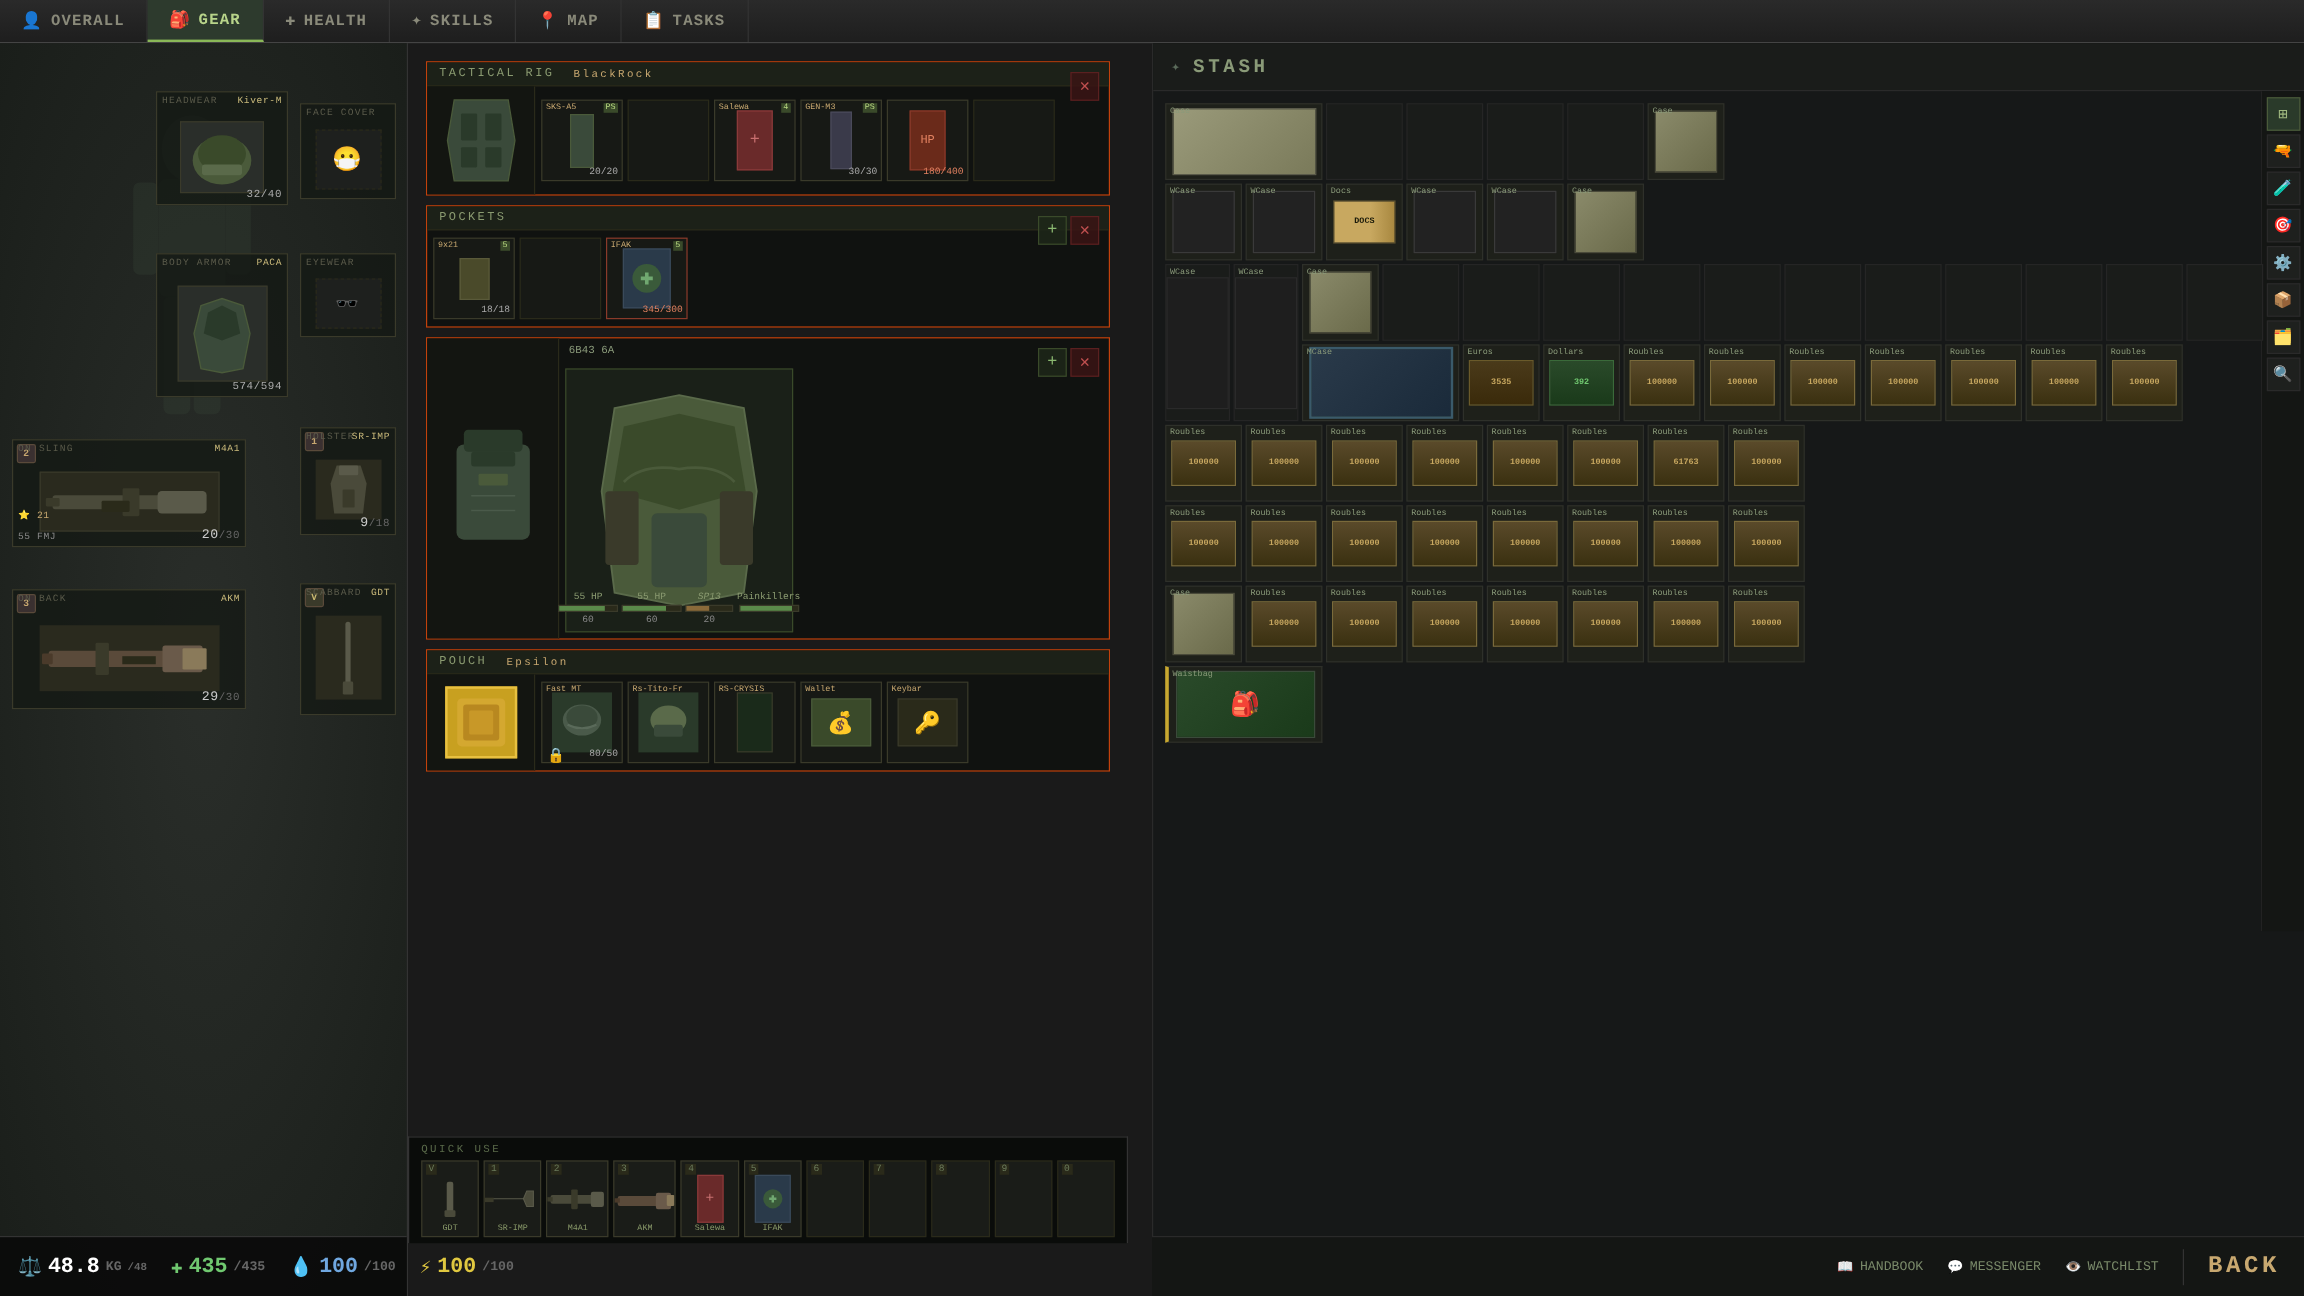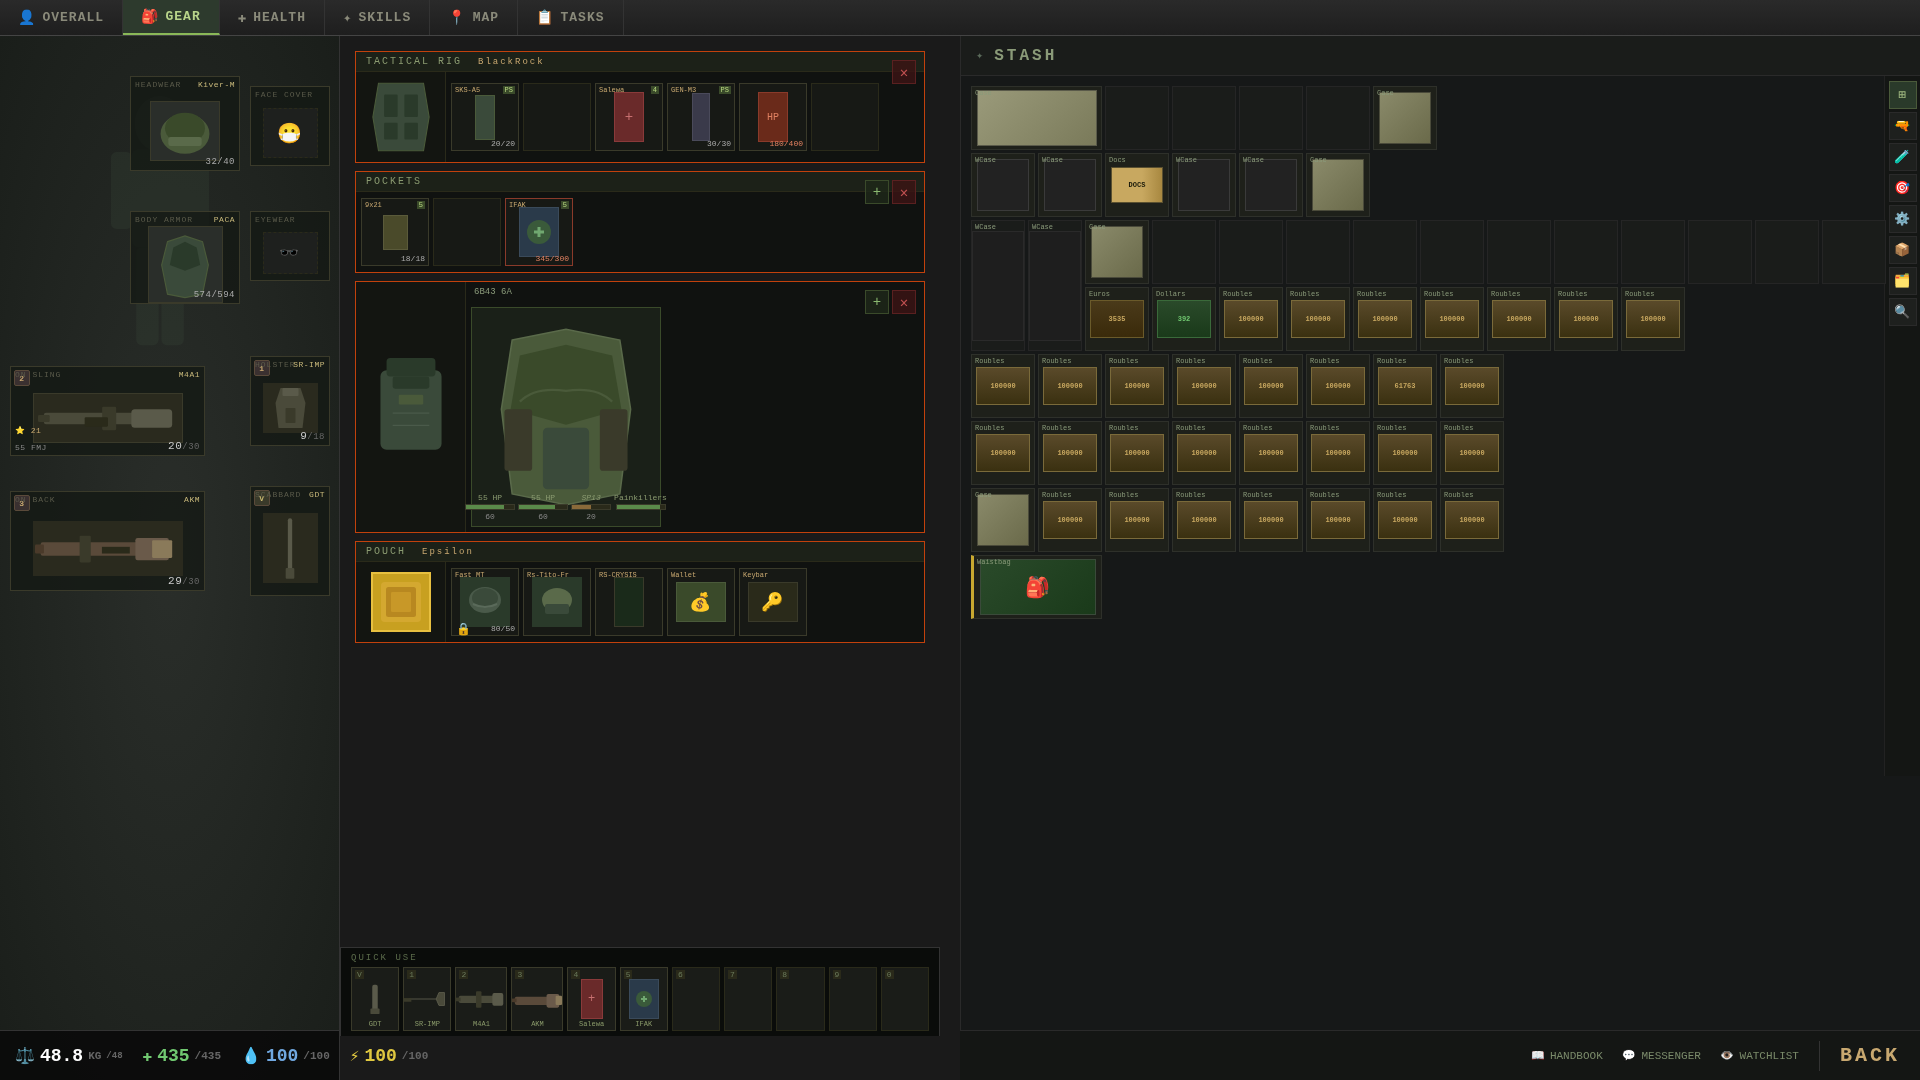--- a/index.html
+++ b/index.html
@@ -90,21 +90,21 @@
     .equip-slot .slot-count {
       position: absolute;
       bottom: 3px;
       right: 4px;
       font-size: 9px;
       color: #aaa;
     }
     .slot-earpiece { left: 10px; top: 45px; width: 110px; height: 80px; }
     .slot-headwear { left: 130px; top: 40px; width: 110px; height: 95px; }
     .slot-facecover { left: 250px; top: 50px; width: 80px; height: 80px; }
-    .slot-bodyarmor { left: 130px; top: 175px; width: 110px; height: 93px; }
+    .slot-bodyarmor { left: 130px; top: 175px; width: 110px; height: 120px; }
     .slot-eyewear { left: 250px; top: 175px; width: 80px; height: 70px; }
     .slot-onsling { left: 10px; top: 330px; width: 195px; height: 90px; }
     .slot-holster { left: 250px; top: 320px; width: 80px; height: 90px; }
     .slot-onback { left: 10px; top: 455px; width: 195px; height: 100px; }
     .slot-scabbard { left: 250px; top: 450px; width: 80px; height: 110px; }
 
     .slot-badge {
       position: absolute;
       top: 3px; left: 3px;
       width: 16px; height: 16px;
@@ -1057,20 +1057,24 @@
           <div class="stash-cell"></div>
           <div class="stash-cell"></div>
           <div class="stash-cell"></div>
           <div class="stash-cell"></div>
           <div class="stash-cell"></div>
           <div class="stash-cell"></div>
           <div class="stash-cell"></div>
         </div>
 
         <div style="display:flex;gap:3px;align-items:center;">
+          <div style="width:131px;height:64px;background:#1e201a;border:1px solid #2e302a;position:relative;display:flex;align-items:center;justify-content:center;">
+            <span class="stash-item-label">MCase</span>
+            <div class="vis-mcase" style="width:120px;height:60px;"></div>
+          </div>
 
           <div class="stash-cell occupied">
             <span class="stash-item-label">Euros</span>
             <div class="money-stack">
                 <span class="money-amount">3535</span>
               </div>
           </div>
           <div class="stash-cell occupied">
             <span class="stash-item-label">Dollars</span>
             <div class="money-stack" style="background:linear-gradient(to bottom,#2a4a2a,#1a3a1a);border-color:#3a6a3a;">

